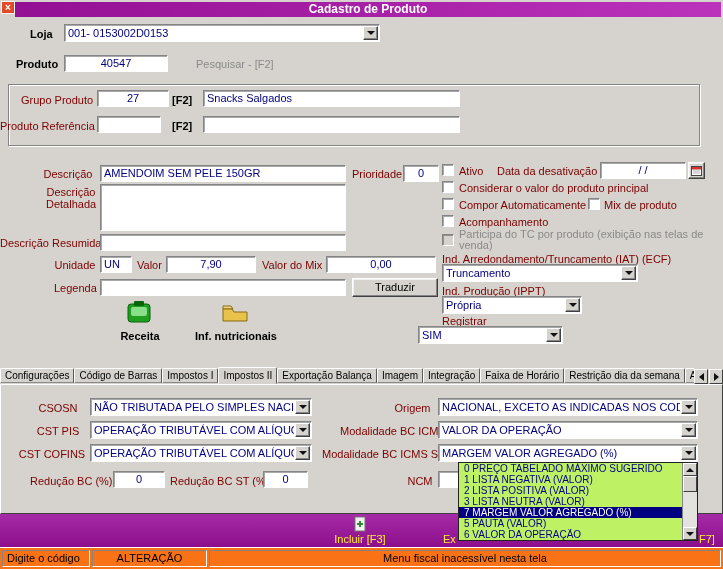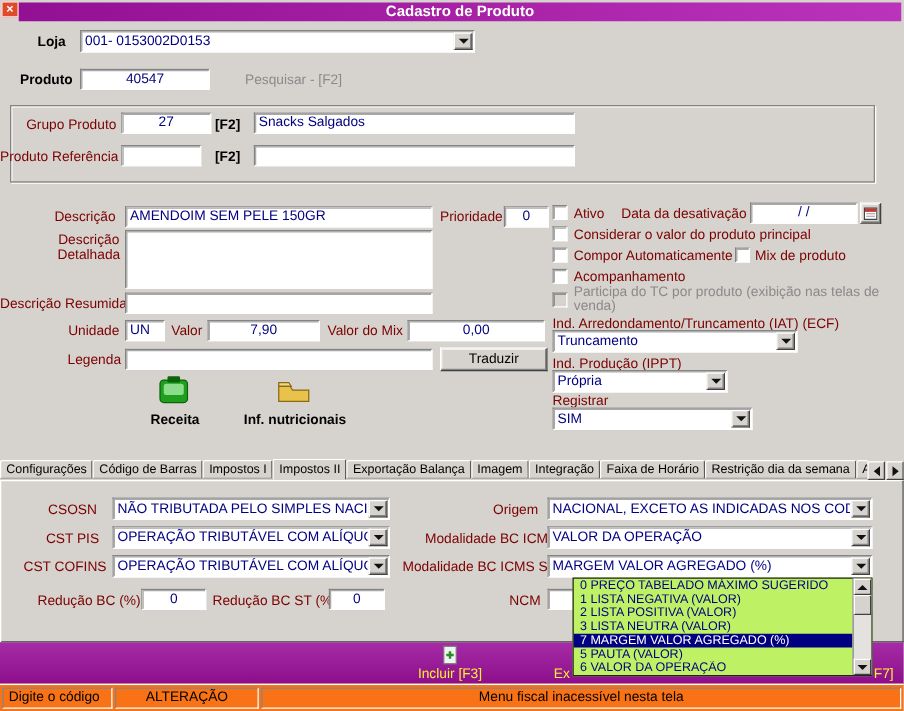--- a/index.html
+++ b/index.html
@@ -145,21 +145,21 @@
 
 <div class="abs lab maroon" style="left:442px;top:285px">Ind. Produção (IPPT)</div>
 <div class="abs combo" style="left:442px;top:296px;width:140px;height:18px">
   <div class="ctext">Própria</div>
   <div class="cbtn">
       <span class="tri-down"></span>
     </div>
 </div>
 
 <div class="abs lab maroon" style="left:442px;top:315px">Registrar</div>
-<div class="abs combo" style="left:442px;top:326px;width:160px;height:18px">
+<div class="abs combo" style="left:418px;top:326px;width:145px;height:18px">
   <div class="ctext">SIM</div>
   <div class="cbtn">
       <span class="tri-down"></span>
     </div>
 </div>
 
 <div class="abs tabbar">
   <div class="tab">Configurações</div>
   <div class="tab">Código de Barras</div>
   <div class="tab">Impostos I</div>

